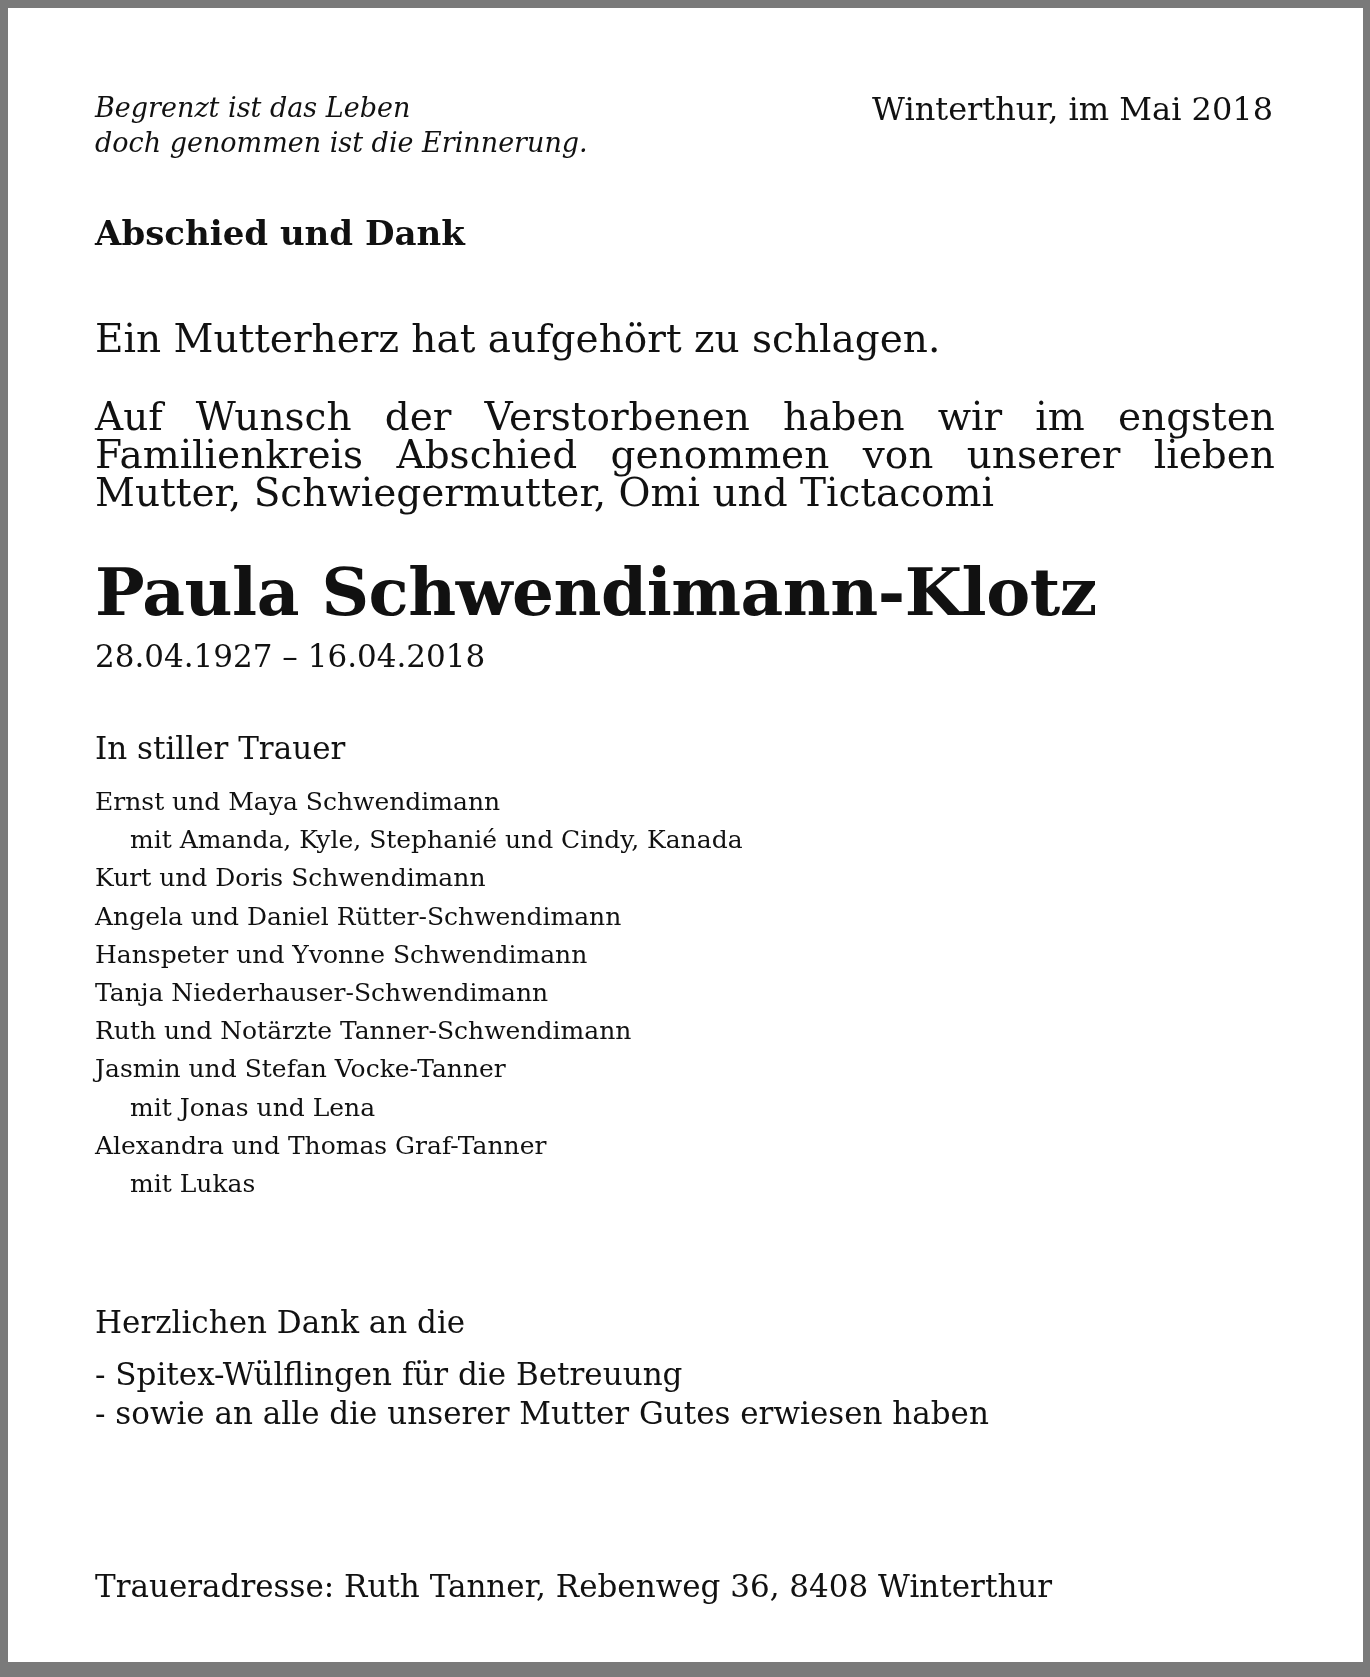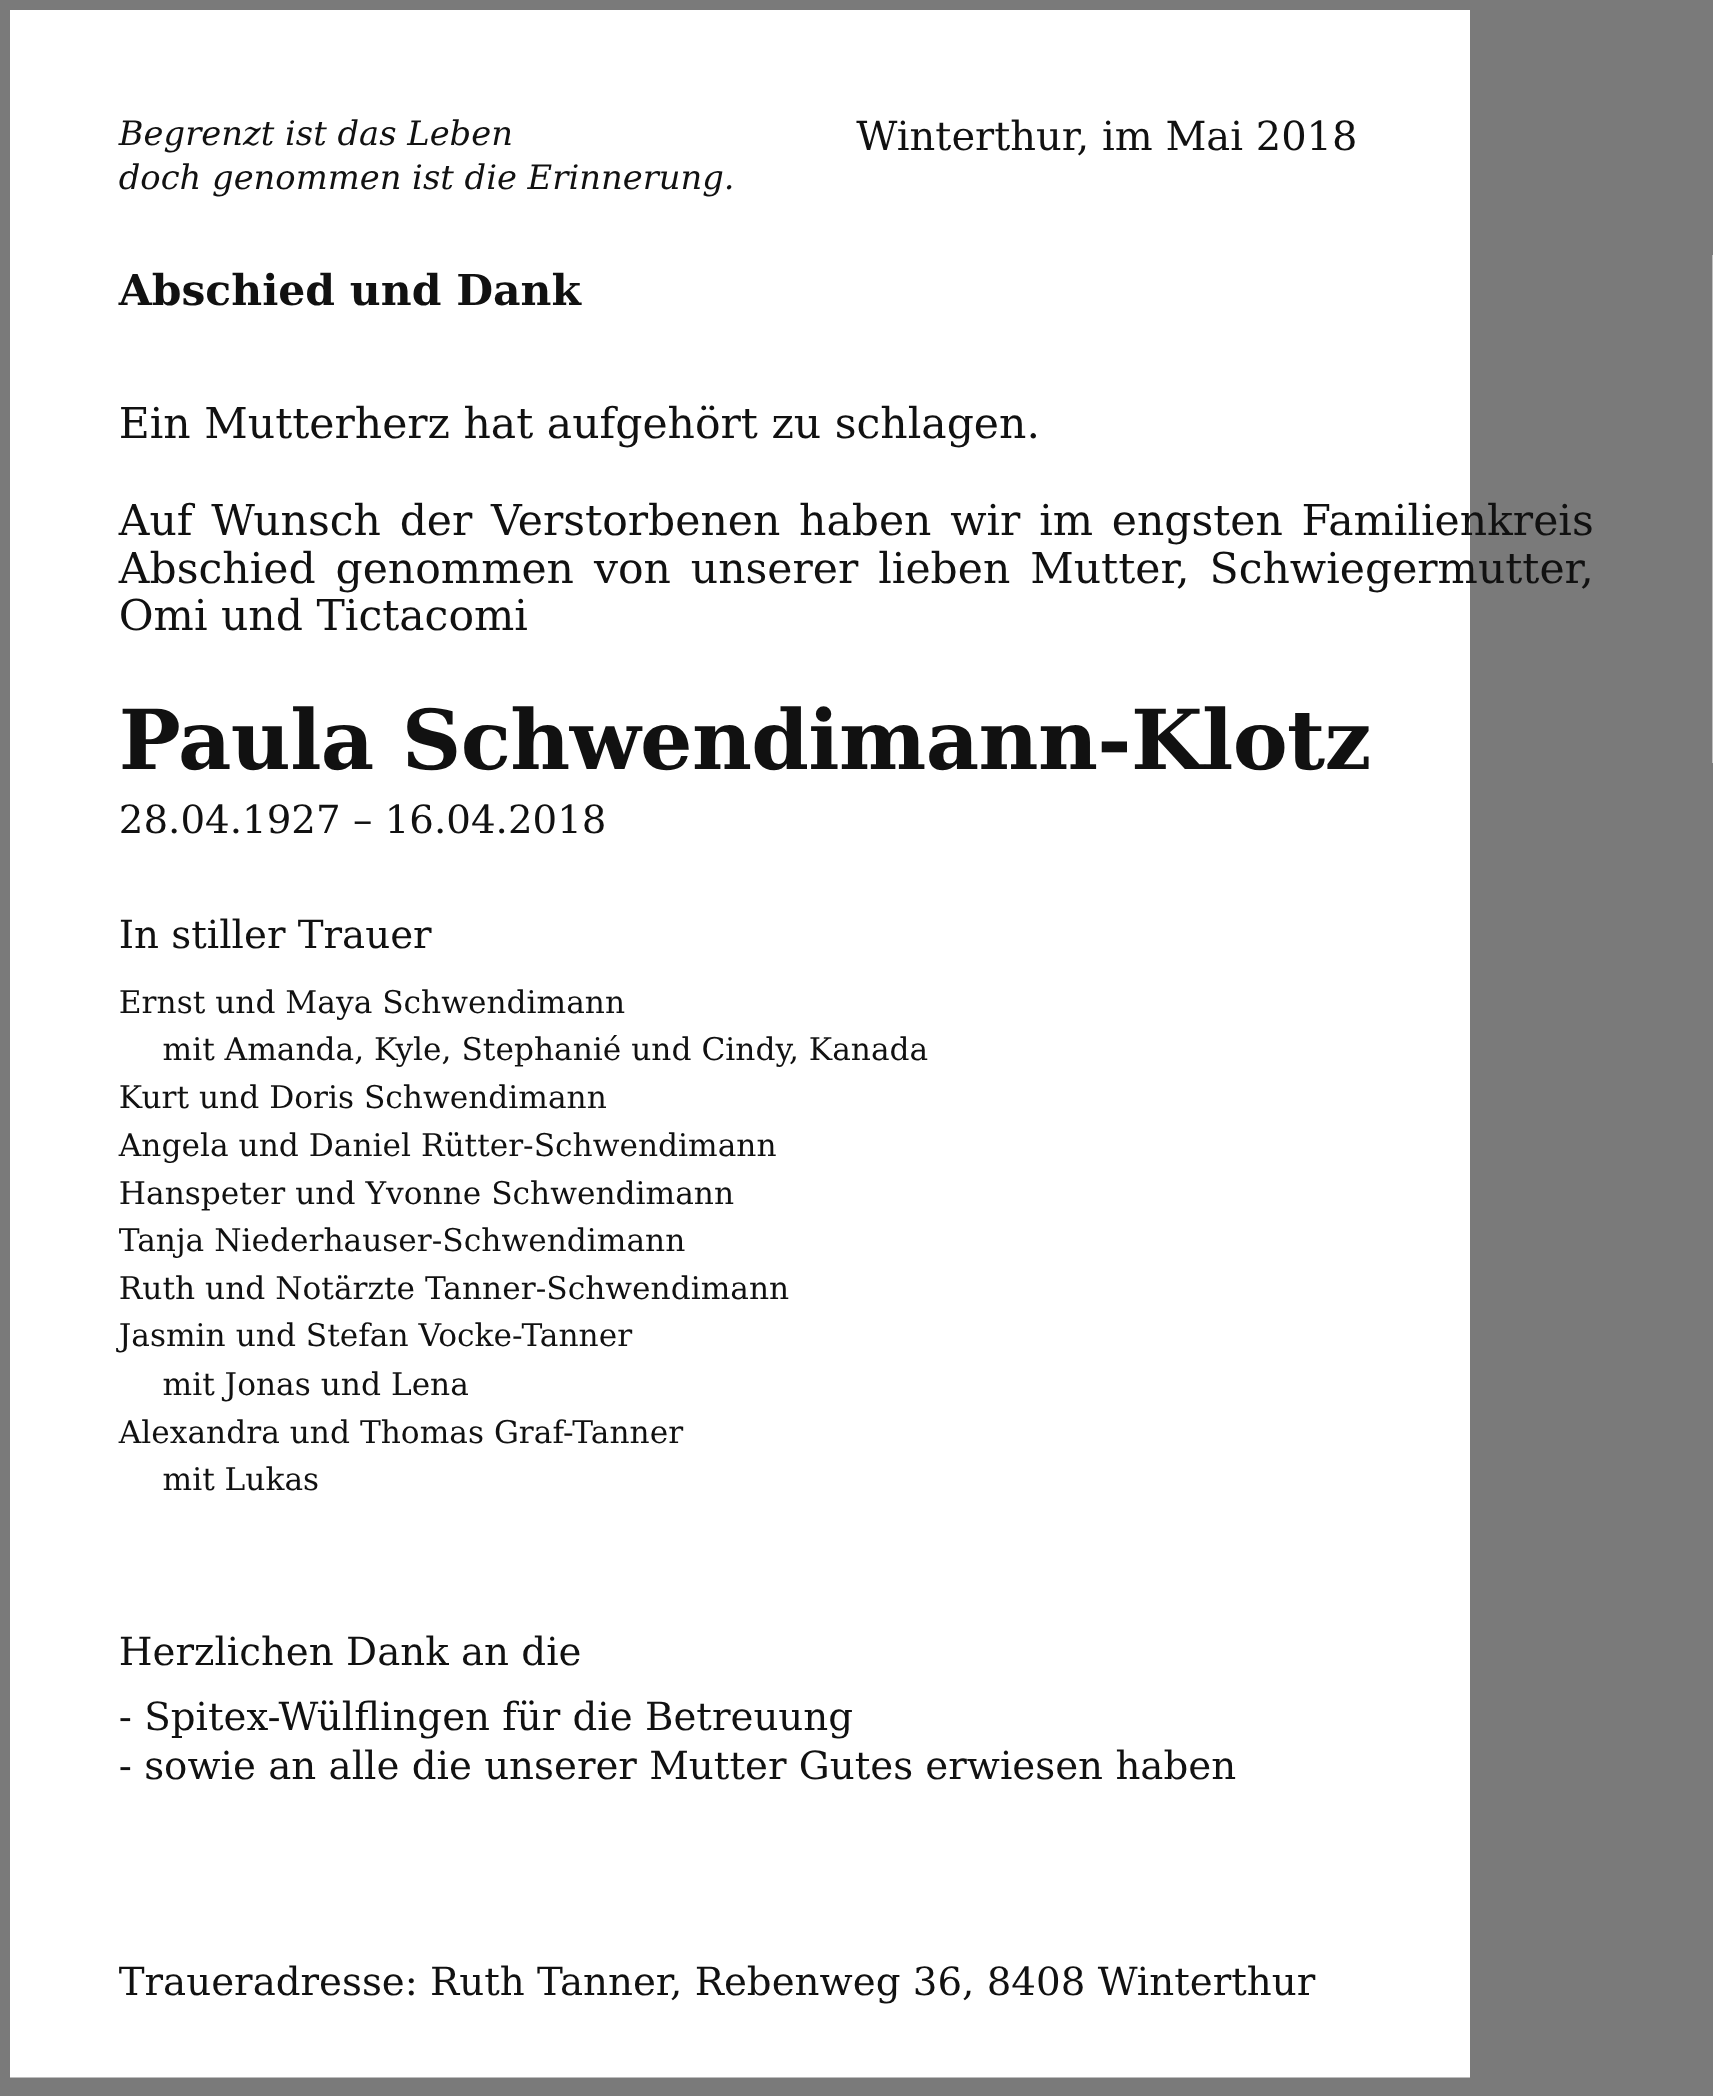--- a/index.html
+++ b/index.html
@@ -3,28 +3,28 @@
 <meta charset="utf-8">
 <style>
   html, body { margin: 0; padding: 0; }
   body {
     width: 1370px; height: 1677px; position: relative; overflow: hidden;
     background: #7a7a7a;
     font-family: "DejaVu Serif", "Liberation Serif", serif;
     color: #111;
   }
   .page {
-    position: absolute; left: 8px; top: 8px; width: 1168px; height: 1654px;
+    position: absolute; left: 8px; top: 8px; width: 1355px; height: 1654px;
     background: #ffffff;
   }
   .abs { position: absolute; white-space: nowrap; }
   .motto { left: 87px; top: 82px; font-style: italic; font-size: 27px; line-height: 35px; }
   .place { right: 90px; top: 82px; font-size: 32px; }
   .heading { left: 87px; top: 205px; font-weight: bold; font-size: 34px; }
-  .body-text { font-size: 34px; line-height: 38px; }
+  .body-text { font-size: 39px; line-height: 38px; }
   .intro1 { left: 87px; top: 312px; }
   .intro2 { left: 87px; top: 390px; width: 1180px; white-space: normal; text-align: justify; text-align-last: left; }
   .name { left: 87px; top: 545px; font-weight: bold; font-size: 66px; letter-spacing: -0.5px; }
   .dates { left: 87px; top: 630px; font-size: 31px; }
   .trauer-label { left: 87px; top: 722px; font-size: 31px; }
   .family { left: 87px; top: 775px; font-size: 25px; line-height: 38.2px; }
   .family .row.indent { padding-left: 35px; }
   .thanks-label { left: 87px; top: 1296px; font-size: 31px; }
   .thanks { left: 87px; top: 1347px; font-size: 31px; line-height: 38.5px; }
   .address { left: 87px; top: 1560px; font-size: 31px; }

